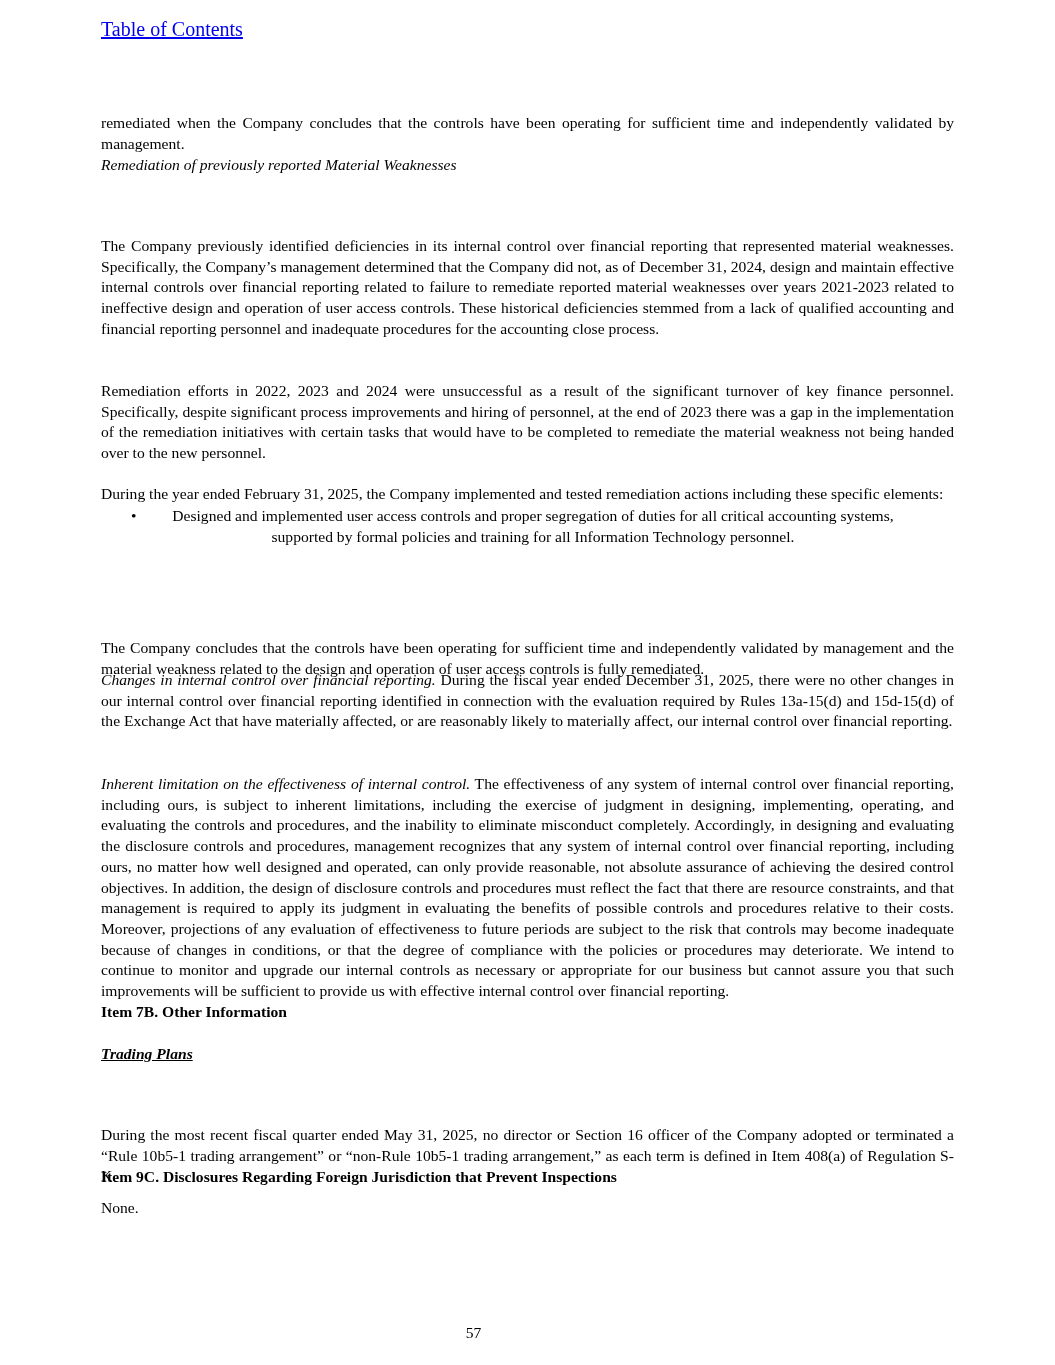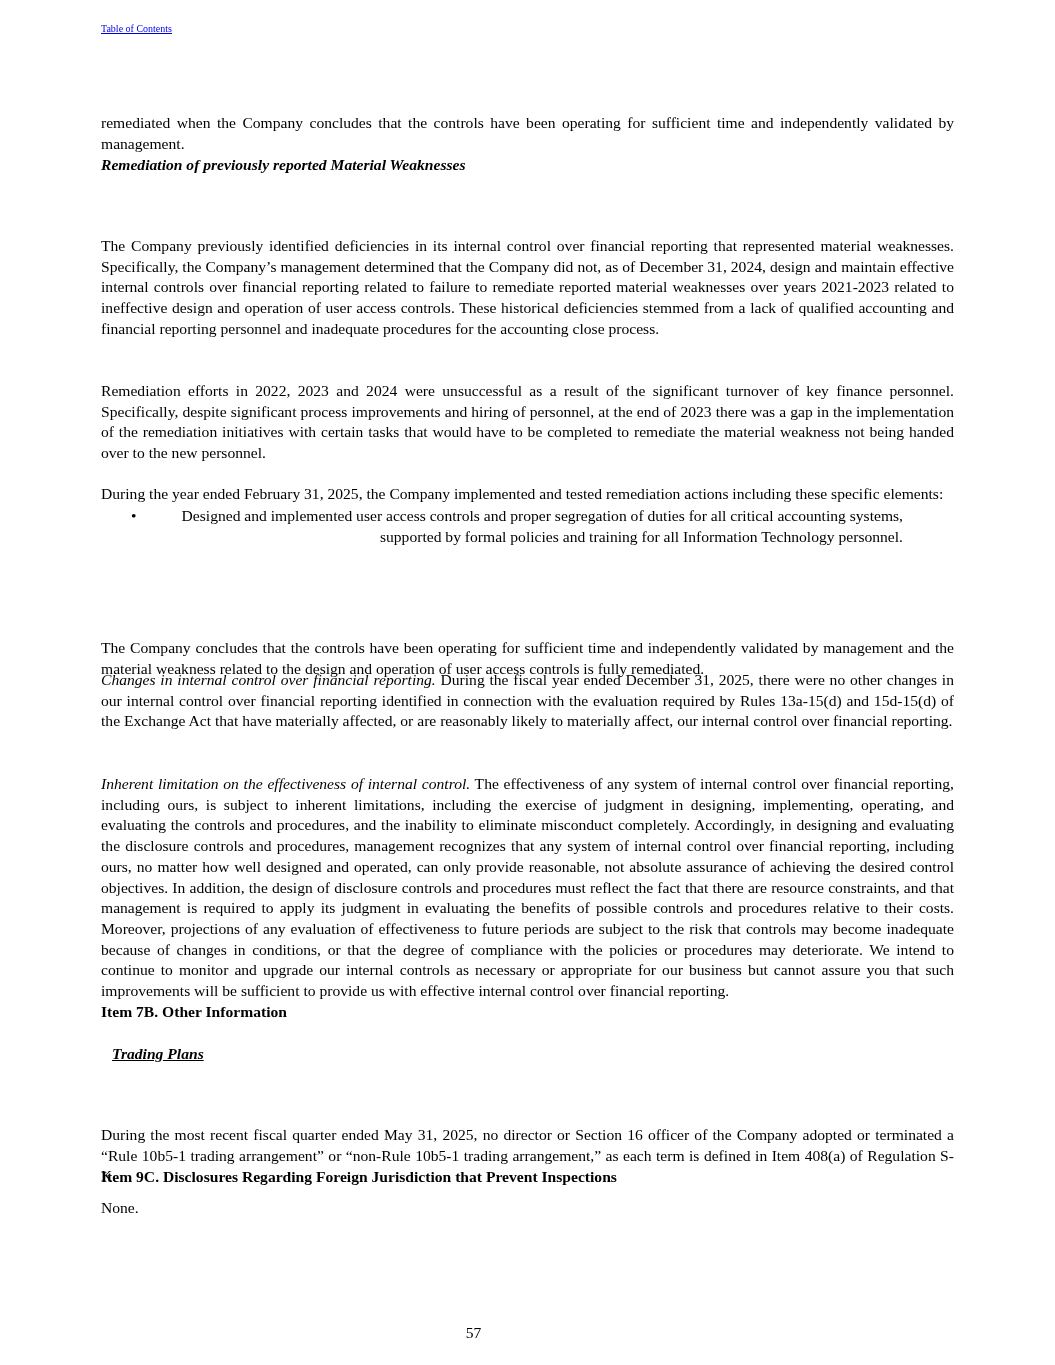--- a/index.html
+++ b/index.html
@@ -5,31 +5,31 @@
   html, body { margin: 0; padding: 0; background: #ffffff; }
   body {
     width: 1055px; height: 1365px; position: relative; overflow: hidden;
     font-family: "Liberation Serif", "DejaVu Serif", serif;
     color: #000000;
     font-size: 15.6px;
     line-height: 20.7px;
   }
   .toc-link {
     position: absolute; left: 101px; top: 19px;
-    color: #0000ee; text-decoration: underline; font-size: 10px; line-height: 20px;
+    color: #0000ee; text-decoration: underline; font-size: 20px; line-height: 20px;
   }
   .block { position: absolute; left: 101px; width: 853px; margin: 0; text-align: justify; }
   .block.last-line-left { text-align-last: left; margin-top: 40px; }
-  .heading-italic { font-weight: bold; font-style: italic; }
+  .heading-italic { font-weight: normal; font-style: italic; }
   .heading-bold { font-weight: bold; }
   .heading-underline { font-weight: bold; font-style: italic; text-decoration: underline; }
   .runin { font-weight: normal; font-style: italic; }
   .bullet-row { position: absolute; left: 101px; width: 853px; }
   .bullet-dot { position: absolute; left: 30px; top: 0; }
-  .bullet-text { position: absolute; left: 62px; width: 740px; text-align: right; }
+  .bullet-text { position: absolute; left: 62px; width: 740px; text-align: center; }
   .page-number { position: absolute; top: 1323px; left: 0; width: 947px; text-align: center; }
 </style>
 </head>
 <body>
 
 <a class="toc-link" href="#">Table of Contents</a>
 
 <p class="block last-line-left" style="top:73px;">remediated when the Company concludes that the controls have been operating for sufficient time and independently validated by management.</p>
 
 <p class="block heading-italic" style="top:155px;">Remediation of previously reported Material Weaknesses</p>
@@ -46,21 +46,21 @@
 </div>
 
 <p class="block last-line-left" style="top:598px;">The Company concludes that the controls have been operating for sufficient time and independently validated by management and the material weakness related to the design and operation of user access controls is fully remediated.</p>
 
 <p class="block last-line-left" style="top:630px;"><span class="runin">Changes in internal control over financial reporting.</span><span> During the fiscal year ended December 31, 2025, there were no other changes in our internal control over financial reporting identified in connection with the evaluation required by Rules 13a-15(d) and 15d-15(d) of the Exchange Act that have materially affected, or are reasonably likely to materially affect, our internal control over financial reporting.</span></p>
 
 <p class="block last-line-left" style="top:734px;"><span class="runin">Inherent limitation on the effectiveness of internal control.</span><span> The effectiveness of any system of internal control over financial reporting, including ours, is subject to inherent limitations, including the exercise of judgment in designing, implementing, operating, and evaluating the controls and procedures, and the inability to eliminate misconduct completely. Accordingly, in designing and evaluating the disclosure controls and procedures, management recognizes that any system of internal control over financial reporting, including ours, no matter how well designed and operated, can only provide reasonable, not absolute assurance of achieving the desired control objectives. In addition, the design of disclosure controls and procedures must reflect the fact that there are resource constraints, and that management is required to apply its judgment in evaluating the benefits of possible controls and procedures relative to their costs. Moreover, projections of any evaluation of effectiveness to future periods are subject to the risk that controls may become inadequate because of changes in conditions, or that the degree of compliance with the policies or procedures may deteriorate. We intend to continue to monitor and upgrade our internal controls as necessary or appropriate for our business but cannot assure you that such improvements will be sufficient to provide us with effective internal control over financial reporting.</span></p>
 
 <p class="block heading-bold" style="top:1002px;">Item 7B. Other Information</p>
 
-<p class="block heading-underline" style="top:1044px;margin-left:11px;">Trading Plans</p>
+<p class="block heading-underline" style="top:1044px;">Trading Plans</p>
 
 <p class="block last-line-left" style="top:1085px;">During the most recent fiscal quarter ended May 31, 2025, no director or Section 16 officer of the Company adopted or terminated a “Rule 10b5-1 trading arrangement” or “non-Rule 10b5-1 trading arrangement,” as each term is defined in Item 408(a) of Regulation S-K.</p>
 
 <p class="block heading-bold" style="top:1167px;">Item 9C. Disclosures Regarding Foreign Jurisdiction that Prevent Inspections</p>
 
 <p class="block" style="top:1198px;">None.</p>
 
 <div class="page-number">57</div>
 
 </body></html>

